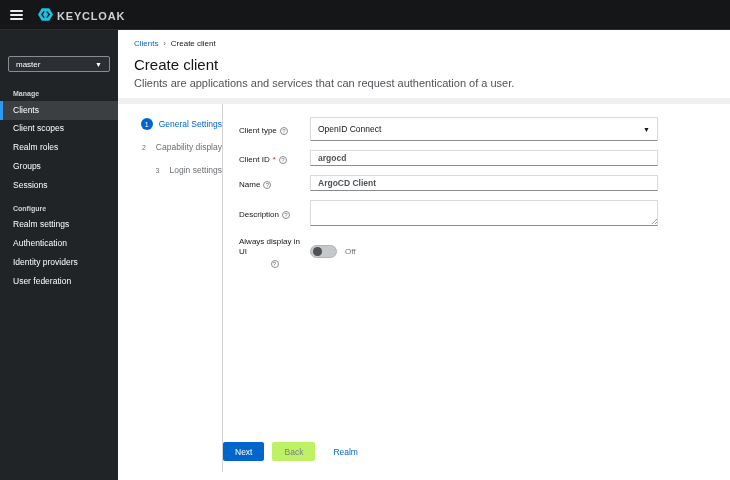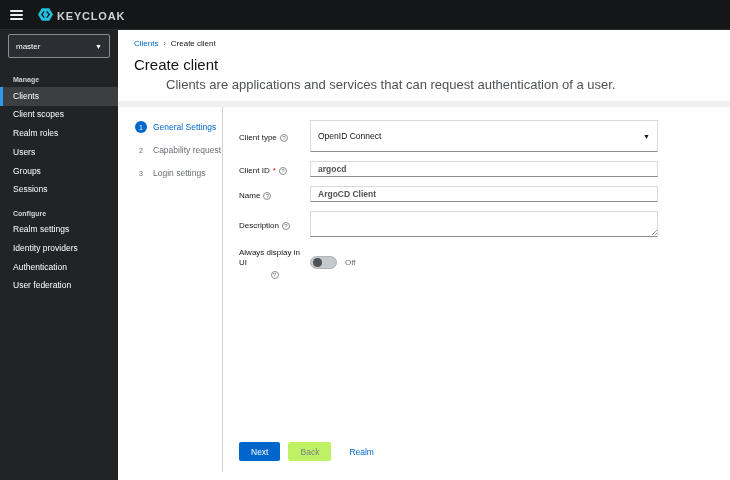--- a/index.html
+++ b/index.html
@@ -16,64 +16,64 @@
     border-bottom:1px solid #2a2d30; }
   .hamburger { margin-left:10px; width:13px; height:10px; display:flex;
     flex-direction:column; justify-content:space-between; cursor:pointer; }
   .hamburger i { display:block; height:2px; background:#ededed; border-radius:1px; }
   .brand { display:flex; align-items:flex-end; gap:4px; margin-left:15px; }
   .brand-text { color:#cfd1d3; font-size:11px; font-weight:bold; letter-spacing:.8px; }
 
   
   .sidebar { position:absolute; top:30px; left:0; width:118px; bottom:0;
     background:#212427; z-index:4; }
-  .realm-select { margin:4px 8px 8px 8px; height:24px; border:1px solid #8a8d90;
+  .realm-select { margin:26px 8px 8px 8px; height:16px; border:1px solid #8a8d90;
     border-radius:2px; background:#2b2e33; color:#fff; font-size:8px;
     display:flex; align-items:center; justify-content:space-between;
     padding:0 7px; cursor:pointer; }
   .caret { font-size:7px; color:#fff; line-height:1; }
   .nav-section-label { color:#d2d2d2; font-size:7px; font-weight:bold;
     padding:10px 13px 4px 13px; }
   .nav-item { color:#ffffff; font-size:8.5px; padding:4.5px 8px 4.5px 10px;
     border-left:3px solid transparent; cursor:pointer; line-height:1.15; }
   .nav-item.selected { background:#3c3f42; border-left-color:#2b9af3; }
 
   
   .content { position:absolute; left:118px; top:30px; right:0; bottom:0;
     background:#fff; display:flex; flex-direction:column; }
   .page-header { padding:9px 16px 9px 16px; }
   .breadcrumb { display:flex; align-items:center; gap:5px; font-size:8px; }
   .breadcrumb .bc-link { color:#0066cc; text-decoration:none; cursor:pointer; }
   .breadcrumb .bc-sep { color:#4f5255; font-size:7px; }
   .breadcrumb .bc-current { color:#151515; }
   .page-title { margin-top:8px; font-size:15px; font-weight:500; color:#151515; }
-  .page-subtitle { margin-top:4px; font-size:13px; color:#4f5255;margin-left:32px; }
+  .page-subtitle { margin-top:4px; font-size:11px; color:#4f5255; }
   .section-gap { height:6px; background:#f0f0f0; flex:0 0 auto; }
 
   
   .wizard { flex:1; display:flex; min-height:0; }
   .steps { flex:0 0 104px; padding:14px 0 0 17px; }
-  .step { display:flex; align-items:center; gap:6px; margin-bottom:11px; cursor:pointer; }
+  .step { display:flex; align-items:center; gap:6px; margin-bottom:11px; cursor:pointer;justify-content:flex-end; }
   .step-num { width:12px; height:12px; border-radius:50%; font-size:7px;
     display:flex; align-items:center; justify-content:center; color:#6a6e73; }
   .step.active .step-num { background:#0066cc; color:#fff; }
   .step-label { font-size:8.5px; color:#6a6e73; }
   .step.active .step-label { color:#0066cc; }
 
   .form-pane { flex:1; border-left:1px solid #d2d2d2; padding:13px 0 0 16px;
     position:relative; margin-bottom:8px; }
   .form-row { display:flex; margin-bottom:9px; }
   .form-label { flex:0 0 71px; font-size:8px; color:#151515; padding-top:3px;
     display:flex; align-items:center; gap:3px; line-height:1.2; }
   .req { color:#c9190b; }
   .help-icon { display:inline-flex; width:8px; height:8px; border:1px solid #8a8d90;
     border-radius:50%; color:#6a6e73; font-size:6px; align-items:center;
     justify-content:center; line-height:1; flex:0 0 auto; margin-top:.5px; cursor:pointer; }
 
-  .pf-select { width:348px; height:32px; background:#fff; border:1px solid #d9d9d9;
+  .pf-select { width:348px; height:24px; background:#fff; border:1px solid #d9d9d9;
     border-bottom:1px solid #8a8d90; display:flex; align-items:center;
     justify-content:space-between; padding:0 7px; font-size:8.5px; color:#151515;
     cursor:pointer; }
   .pf-select .caret-dark { color:#151515; font-size:7px; }
   .pf-input { width:348px; height:16px; background:#fff; border:1px solid #d9d9d9;
     border-bottom:1px solid #8a8d90; font-size:8.5px; color:#4f5255; padding:0 7px;
     font-family:"Liberation Sans", sans-serif; outline:none; display:block;font-weight:bold; }
   .pf-textarea-wrap { position:relative; width:348px; }
   .pf-textarea { width:348px; height:26px; background:#fff; border:1px solid #d9d9d9;
     border-bottom:1px solid #8a8d90; resize:none; font-size:8.5px; color:#4f5255;
@@ -83,21 +83,21 @@
     background:repeating-linear-gradient(-45deg,#ffffff 0 1px,#9b9b9b 1px 2px);
     cursor:nwse-resize; }
 
   .toggle-row { display:flex; align-items:center; }
   .switch { width:27px; height:13px; border-radius:7px; background:#c6c9cb;
     border:1px solid #b0b3b5; position:relative; cursor:pointer; flex:0 0 auto; }
   .switch-knob { position:absolute; left:2px; top:1.5px; width:8.5px; height:8.5px;
     border-radius:50%; background:#4f5255; }
   .switch-state { font-size:8px; color:#6a6e73; margin-left:8px; }
 
-  .wizard-footer { position:absolute; left:16px; bottom:11px; display:flex;
+  .wizard-footer { position:absolute; left:0; bottom:11px; display:flex;
     align-items:center; gap:8px; }
   .btn { font-size:8.5px; border:none; border-radius:2px; padding:4.5px 12px;
     cursor:pointer; font-family:"Liberation Sans", sans-serif; }
   .btn-primary { background:#0066cc; color:#ffffff; }
   .btn-disabled { background:#bef264; color:#7b7e82; cursor:default; }
   .btn-link { background:none; color:#0066cc; padding:4.5px 4px; margin-left:6px; }
 </style>
 </head>
 <body>
 
@@ -120,28 +120,27 @@
 <nav class="sidebar">
   <div class="realm-select">
     <span>master</span>
     <span class="caret">▼</span>
   </div>
 
   <div class="nav-section-label">Manage</div>
   <div class="nav-item selected"><span>Clients</span></div>
   <div class="nav-item"><span>Client scopes</span></div>
   <div class="nav-item"><span>Realm roles</span></div>
-  <div class="nav-item"><span>Users</span></div>
   <div class="nav-item"><span>Groups</span></div>
   <div class="nav-item"><span>Sessions</span></div>
 
   <div class="nav-section-label">Configure</div>
   <div class="nav-item"><span>Realm settings</span></div>
+  <div class="nav-item"><span>Authentication</span></div>
   <div class="nav-item"><span>Identity providers</span></div>
-  <div class="nav-item"><span>Authentication</span></div>
   <div class="nav-item"><span>User federation</span></div>
 </nav>
 
 <main class="content">
 
   <div class="page-header">
     <div class="breadcrumb">
       <a class="bc-link">Clients</a>
       <span class="bc-sep">›</span>
       <span class="bc-current">Create client</span>
@@ -154,21 +153,21 @@
 
   <div class="wizard">
 
     <div class="steps">
       <div class="step active">
         <span class="step-num">1</span>
         <span class="step-label">General Settings</span>
       </div>
       <div class="step">
         <span class="step-num">2</span>
-        <span class="step-label">Capability request</span>
+        <span class="step-label">Capability display</span>
       </div>
       <div class="step">
         <span class="step-num">3</span>
         <span class="step-label">Login settings</span>
       </div>
     </div>
 
     <div class="form-pane">
 
       <div class="form-row">

